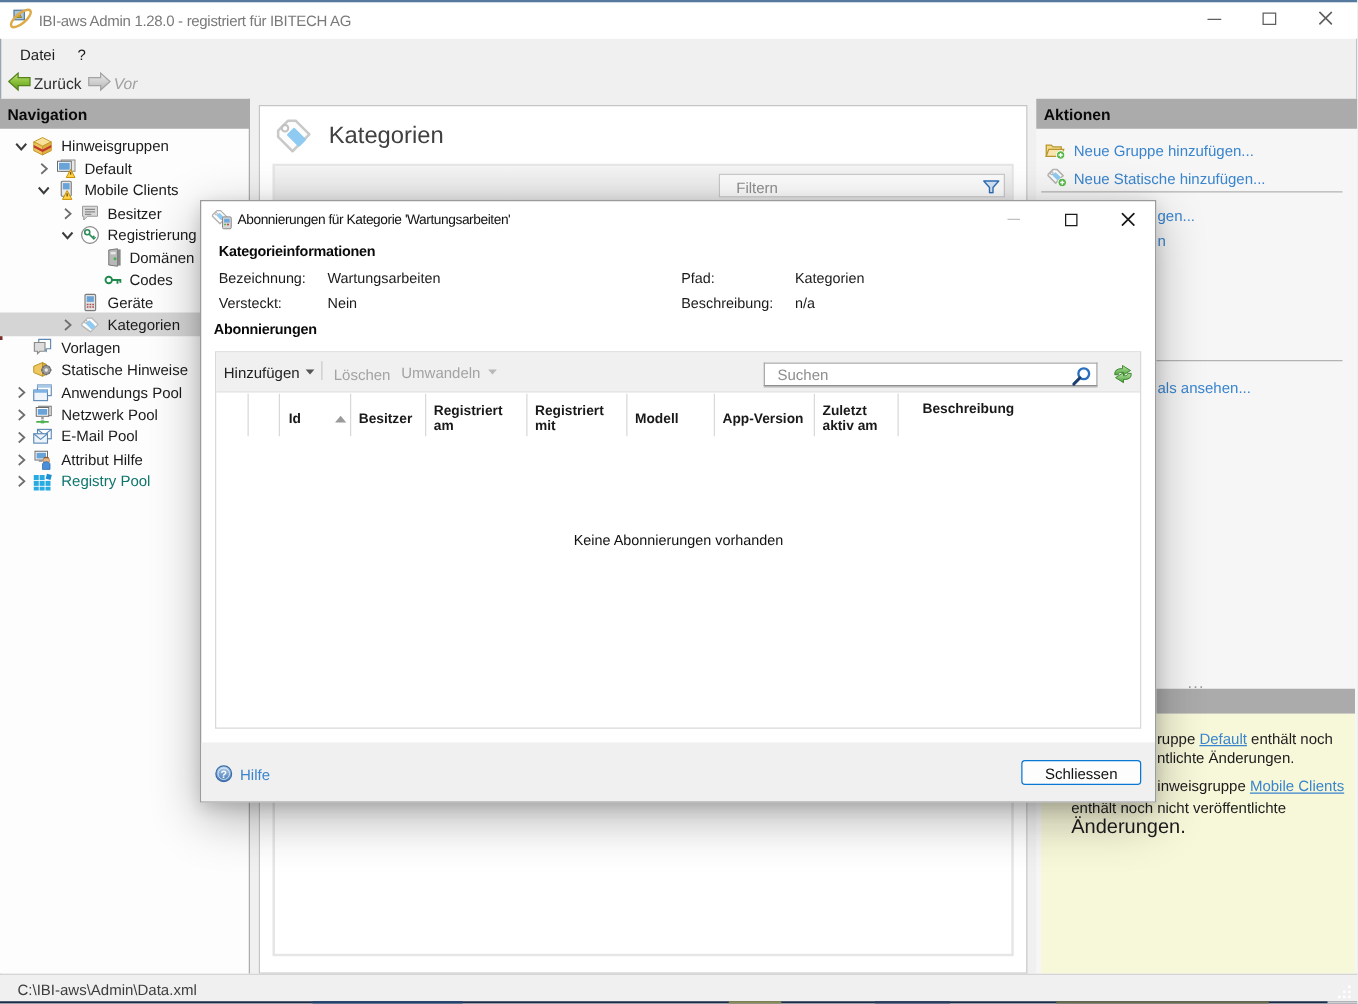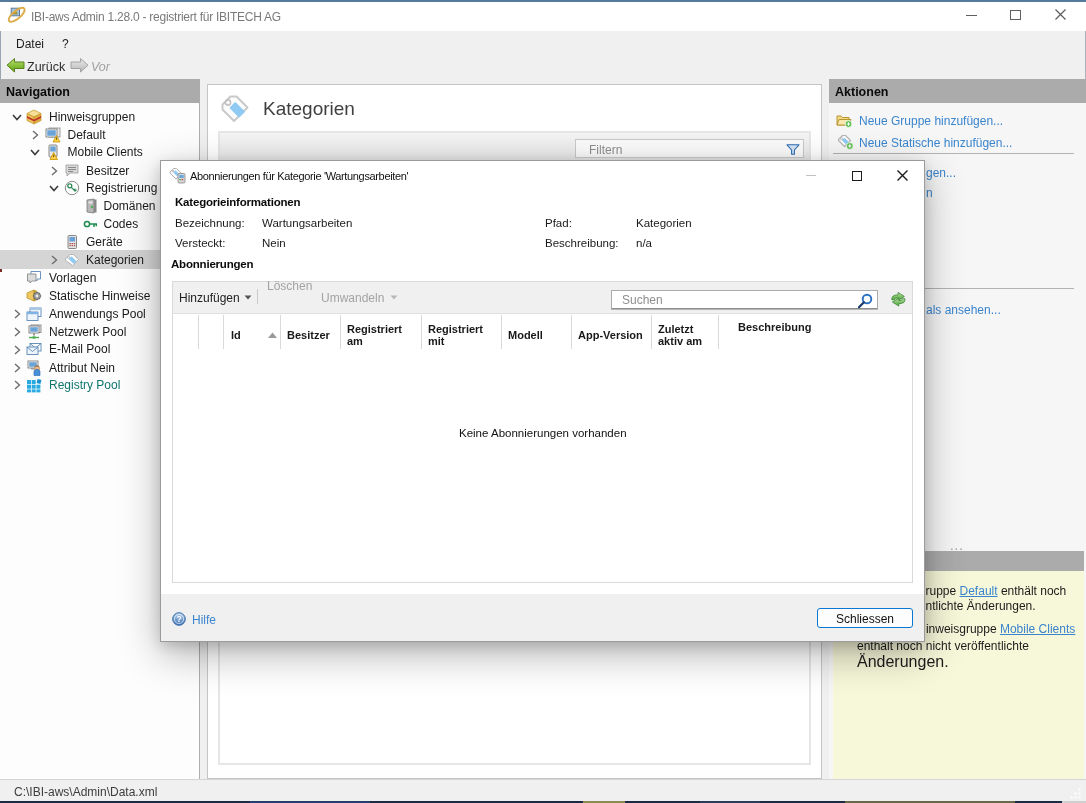--- a/index.html
+++ b/index.html
@@ -194,21 +194,21 @@
         <path d="M1 1 L5.5 5 L1 9" fill="none" stroke="#6e6e6e" stroke-width="1.4"></path>
       </svg>
       <div class="abs" style="left:26px;top:359.5px;width:16px;height:16px;"><svg width="16" height="16" viewBox="0 0 16 16">
           <rect x="2" y="1" width="10" height="7" fill="#ffffff" stroke="#6a6a6a" stroke-width="0.8"></rect>
           <rect x="3.2" y="2.2" width="7.6" height="4.6" fill="#6aa3d8"></rect>
           <rect x="5" y="8" width="3" height="1.5" fill="#9a9a9a"></rect>
           <circle cx="11" cy="8.5" r="2.6" fill="#e8b88a" stroke="#b07840" stroke-width="0.6"></circle>
           <path d="M8 11 a3.5 3.5 0 0 1 6 0 l0 4.5 -6 0 Z" fill="#4a90d9" stroke="#2a6ab0" stroke-width="0.6"></path>
           <path d="M8.5 6.5 a3 2.5 0 0 1 5 0" fill="#8a5a2a"></path>
         </svg></div>
-      <div class="txt" style="left:49px;top:360.5px;font-size:12px;color:#1b1b1b;">Attribut Nein</div>
+      <div class="txt" style="left:49px;top:360.5px;font-size:12px;color:#1b1b1b;">Attribut Hilfe</div>
       <svg class="abs" style="left:13.5px;top:380.3px;" width="7" height="10" viewBox="0 0 7 10">
         <path d="M1 1 L5.5 5 L1 9" fill="none" stroke="#6e6e6e" stroke-width="1.4"></path>
       </svg>
       <div class="abs" style="left:26px;top:377.1px;width:16px;height:16px;"><svg width="16" height="16" viewBox="0 0 16 16">
           <g fill="#29abe2">
             <rect x="1" y="3" width="4" height="4"></rect>
             <rect x="5.7" y="3" width="4" height="4"></rect>
             <rect x="1" y="7.7" width="4" height="4"></rect>
             <rect x="5.7" y="7.7" width="4" height="4"></rect>
             <rect x="1" y="12.4" width="4" height="3"></rect>
@@ -316,21 +316,21 @@
   <div class="txt" style="left:636px;top:236.5px;font-size:11.5px;color:#1a1a1a;">n/a</div>
   <div class="txt" style="left:171px;top:258px;font-size:11.5px;letter-spacing:-0.2px;font-weight:bold;color:#0a0a0a;">Abonnierungen</div>
 
   <div class="abs" style="left:172px;top:281px;width:741px;height:302px;border:1px solid #d9d9d9;background:#ffffff;box-sizing:border-box;"></div>
   <div class="abs" style="left:173px;top:282px;width:739px;height:31px;background:#f0f0f0;"></div>
   <div class="txt" style="left:179px;top:290.5px;font-size:12px;color:#222222;">Hinzufügen</div>
   <svg class="abs" style="left:244px;top:295px;" width="8" height="5" viewBox="0 0 8 5">
       <polygon points="0.5,0.5 7.5,0.5 4,4.5" fill="#555555"></polygon>
     </svg>
   <div class="abs" style="left:257px;top:289px;width:1px;height:15px;background:#c9c9c9;"></div>
-  <div class="txt" style="left:267px;top:279px;font-size:12px;color:#a3a3a3;">Löschen</div>
+  <div class="txt" style="left:267px;top:293px;font-size:12px;color:#a3a3a3;">Löschen</div>
   <div class="txt" style="left:321px;top:290.5px;font-size:12px;color:#a3a3a3;">Umwandeln</div>
   <svg class="abs" style="left:390px;top:295px;" width="8" height="5" viewBox="0 0 8 5">
       <polygon points="0.5,0.5 7.5,0.5 4,4.5" fill="#b8b8b8"></polygon>
     </svg>
   <div class="abs" style="left:611px;top:290px;width:267px;height:19px;background:#ffffff;border:1px solid #ababab;border-bottom:1px solid #8f8f8f;box-shadow:0 1px 0 #b5b5b5;box-sizing:border-box;"></div>
   <div class="txt" style="left:622px;top:293px;font-size:12px;color:#8e8e8e;">Suchen</div>
   <svg class="abs" style="left:856px;top:292px;" width="17" height="19" viewBox="0 0 17 19">
     <circle cx="11" cy="7" r="4.3" fill="none" stroke="#2a70c2" stroke-width="1.9"></circle>
     <path d="M7.9 10.3 L3 15.3" stroke="#1c3f6e" stroke-width="2.3" stroke-linecap="round"></path>
   </svg>

